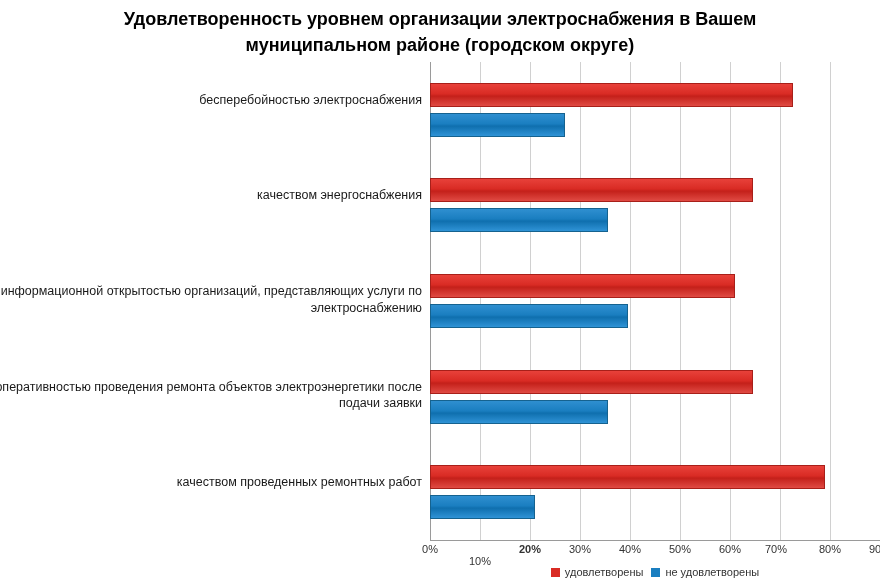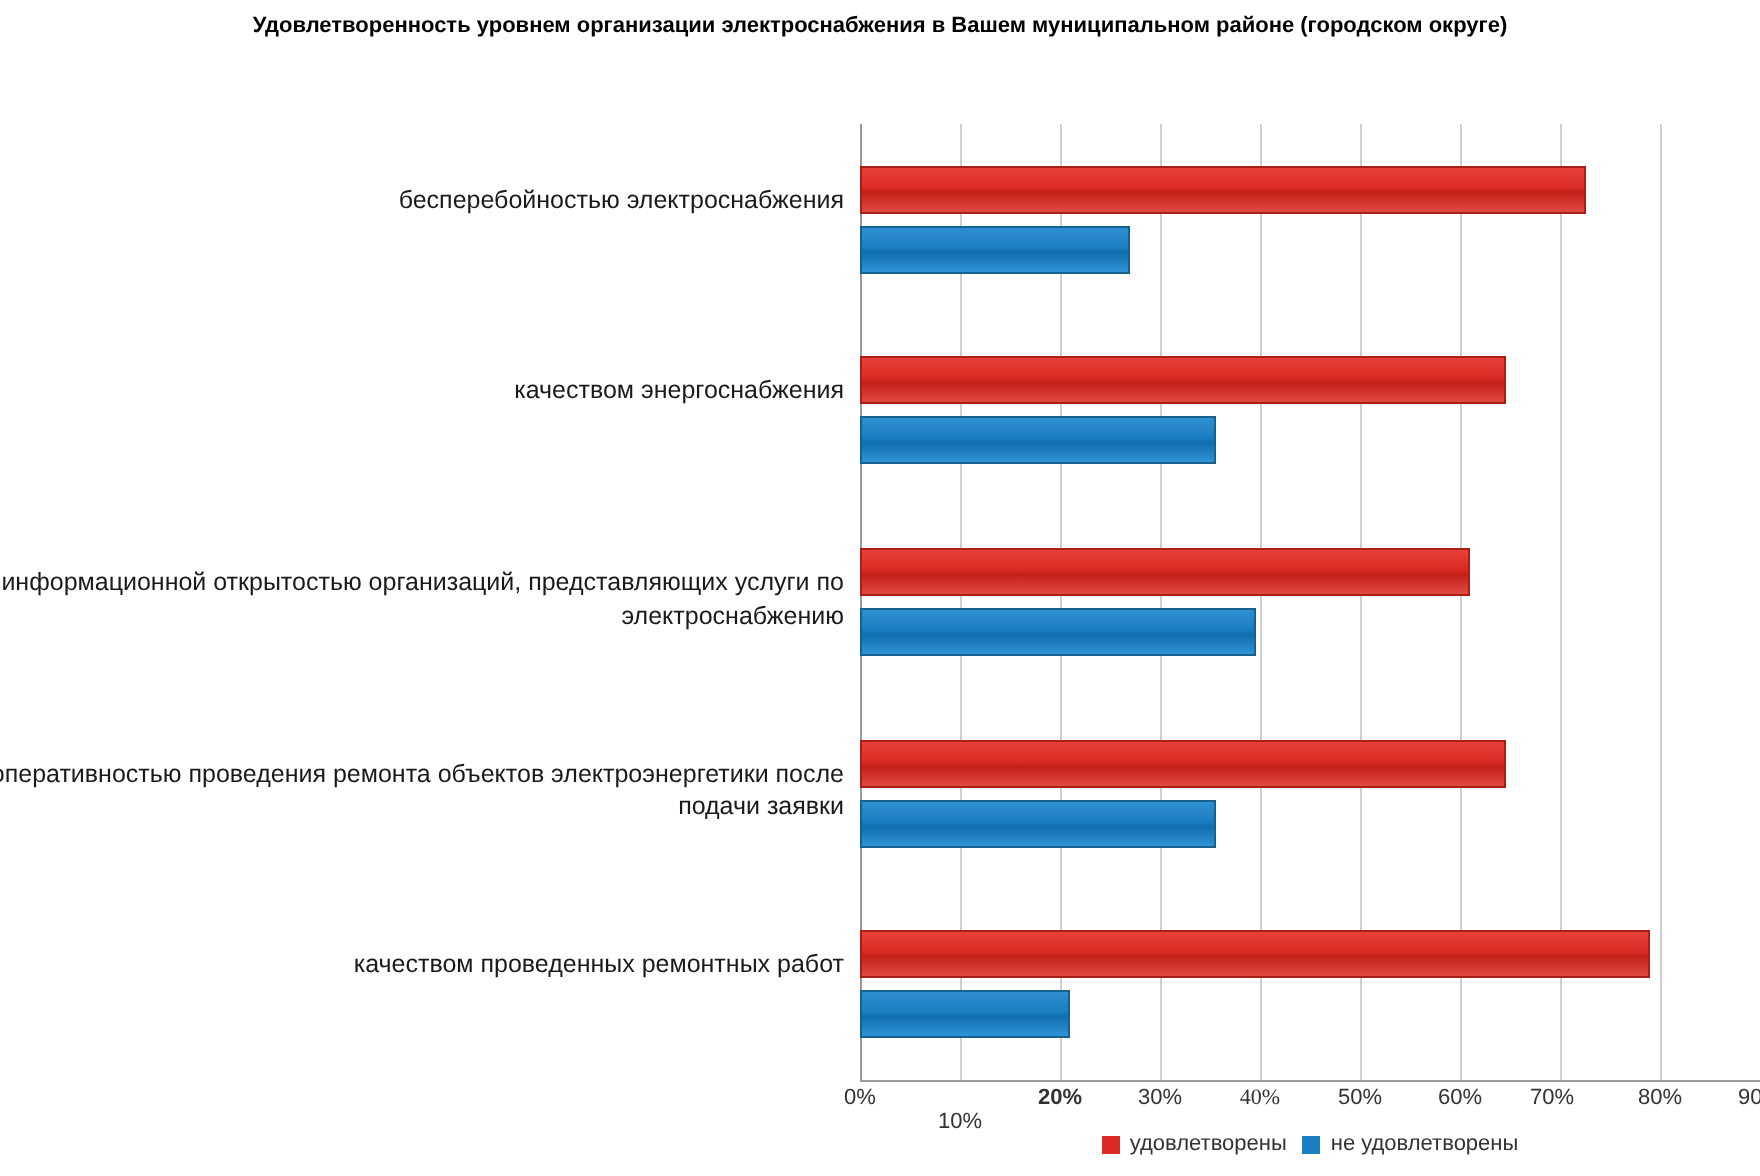--- a/index.html
+++ b/index.html
@@ -19,21 +19,21 @@
     width: 880px;
     height: 588px;
     box-sizing: border-box;
   }
   .chart-title {
     position: absolute;
     left: 60px;
     top: 6px;
     width: 760px;
     text-align: center;
-    font-size: 11px;
+    font-size: 18px;
     font-weight: bold;
     line-height: 1.45;
     color: #000000;
   }
   
   .plot {
     position: absolute;
     left: 430px;
     top: 62px;
     width: 450px;
@@ -170,21 +170,21 @@
       <div class="cat-label" style="top: 283px;">информационной открытостью организаций, представляющих услуги по электроснабжению</div>
       <div class="cat-label" style="top: 378.6px;">оперативностью проведения ремонта объектов электроэнергетики после подачи заявки</div>
       <div class="cat-label" style="top: 474.2px;">качеством проведенных ремонтных  работ</div>
     </div>
 
   <div class="xticks" id="xticks">
       <div class="xtick" style="left: 0px;">0%</div>
       <div class="xtick" style="left: 50px; margin-top: 12px;">10%</div>
       <div class="xtick" style="left: 100px; font-weight: bold;">20%</div>
       <div class="xtick" style="left: 150px;">30%</div>
-      <div class="xtick" style="left: 200px; font-family: Liberation Serif, serif;">40%</div>
+      <div class="xtick" style="left: 200px;">40%</div>
       <div class="xtick" style="left: 250px;">50%</div>
       <div class="xtick" style="left: 300px;">60%</div>
       <div class="xtick" style="left: 346px;">70%</div>
       <div class="xtick" style="left: 400px;">80%</div>
       <div class="xtick" style="left: 450px;">90%</div>
     </div>
 
   <div class="legend" id="legend">
       <div class="legend-item">
         <span class="legend-swatch red"></span>

